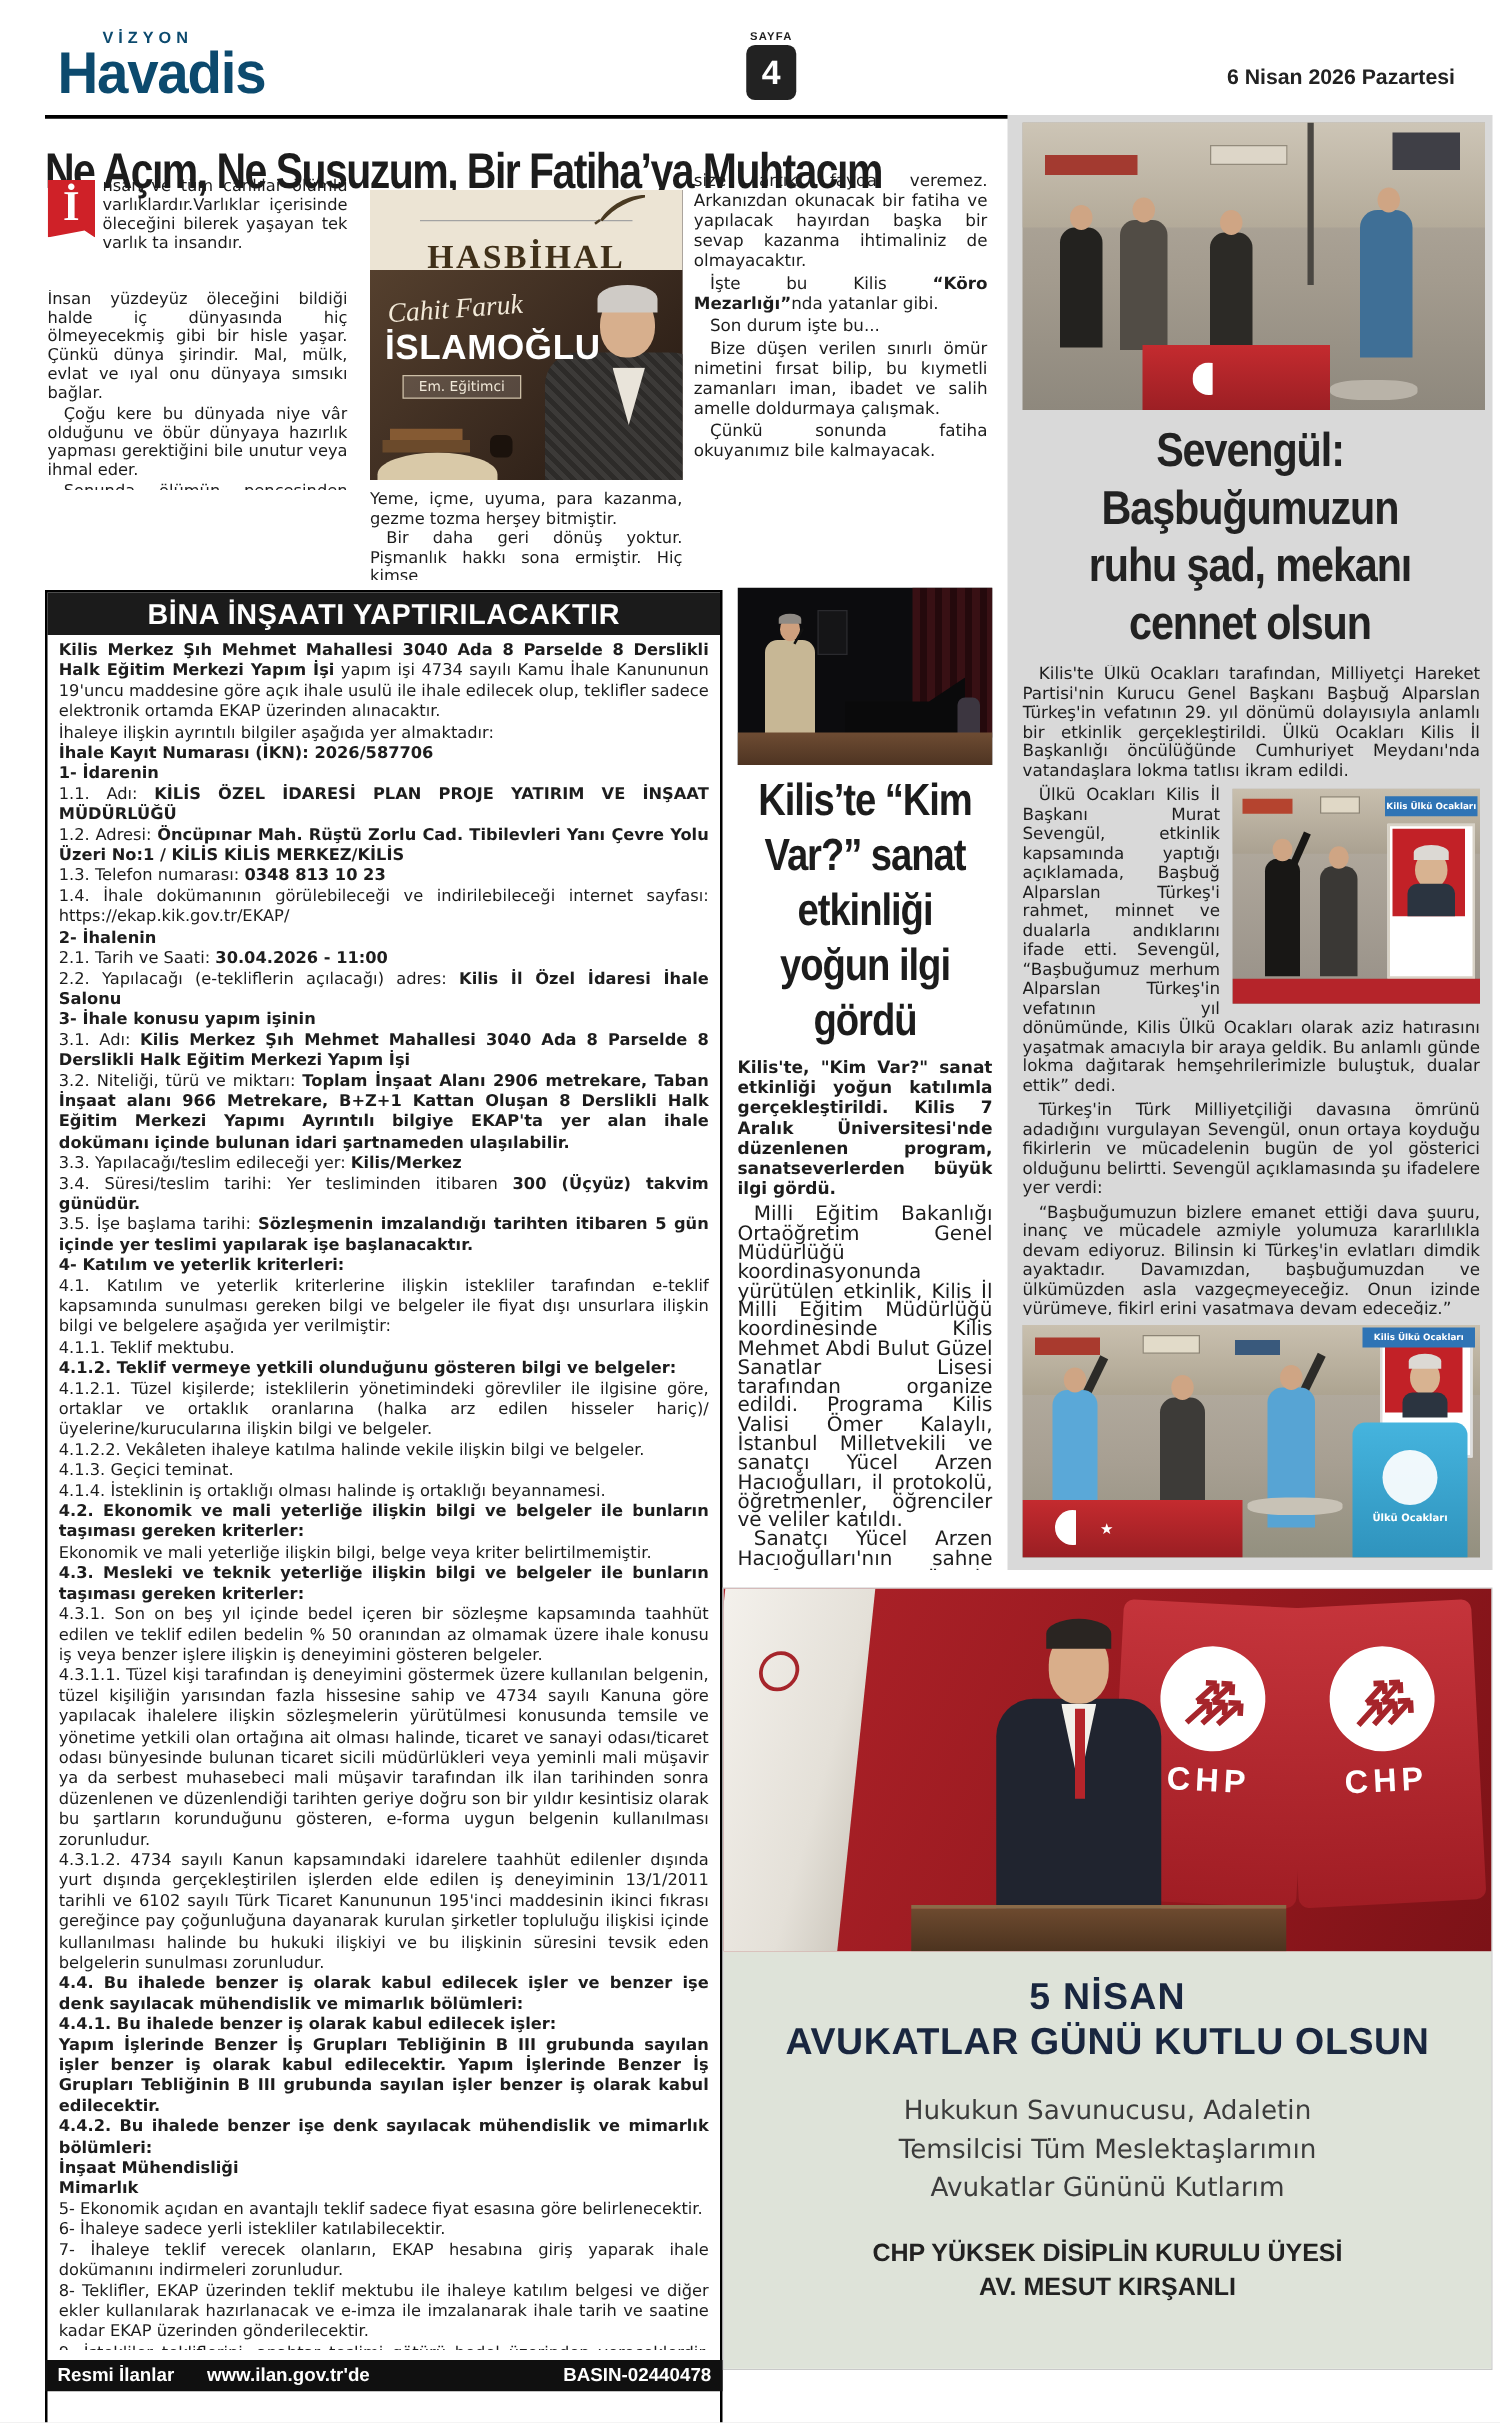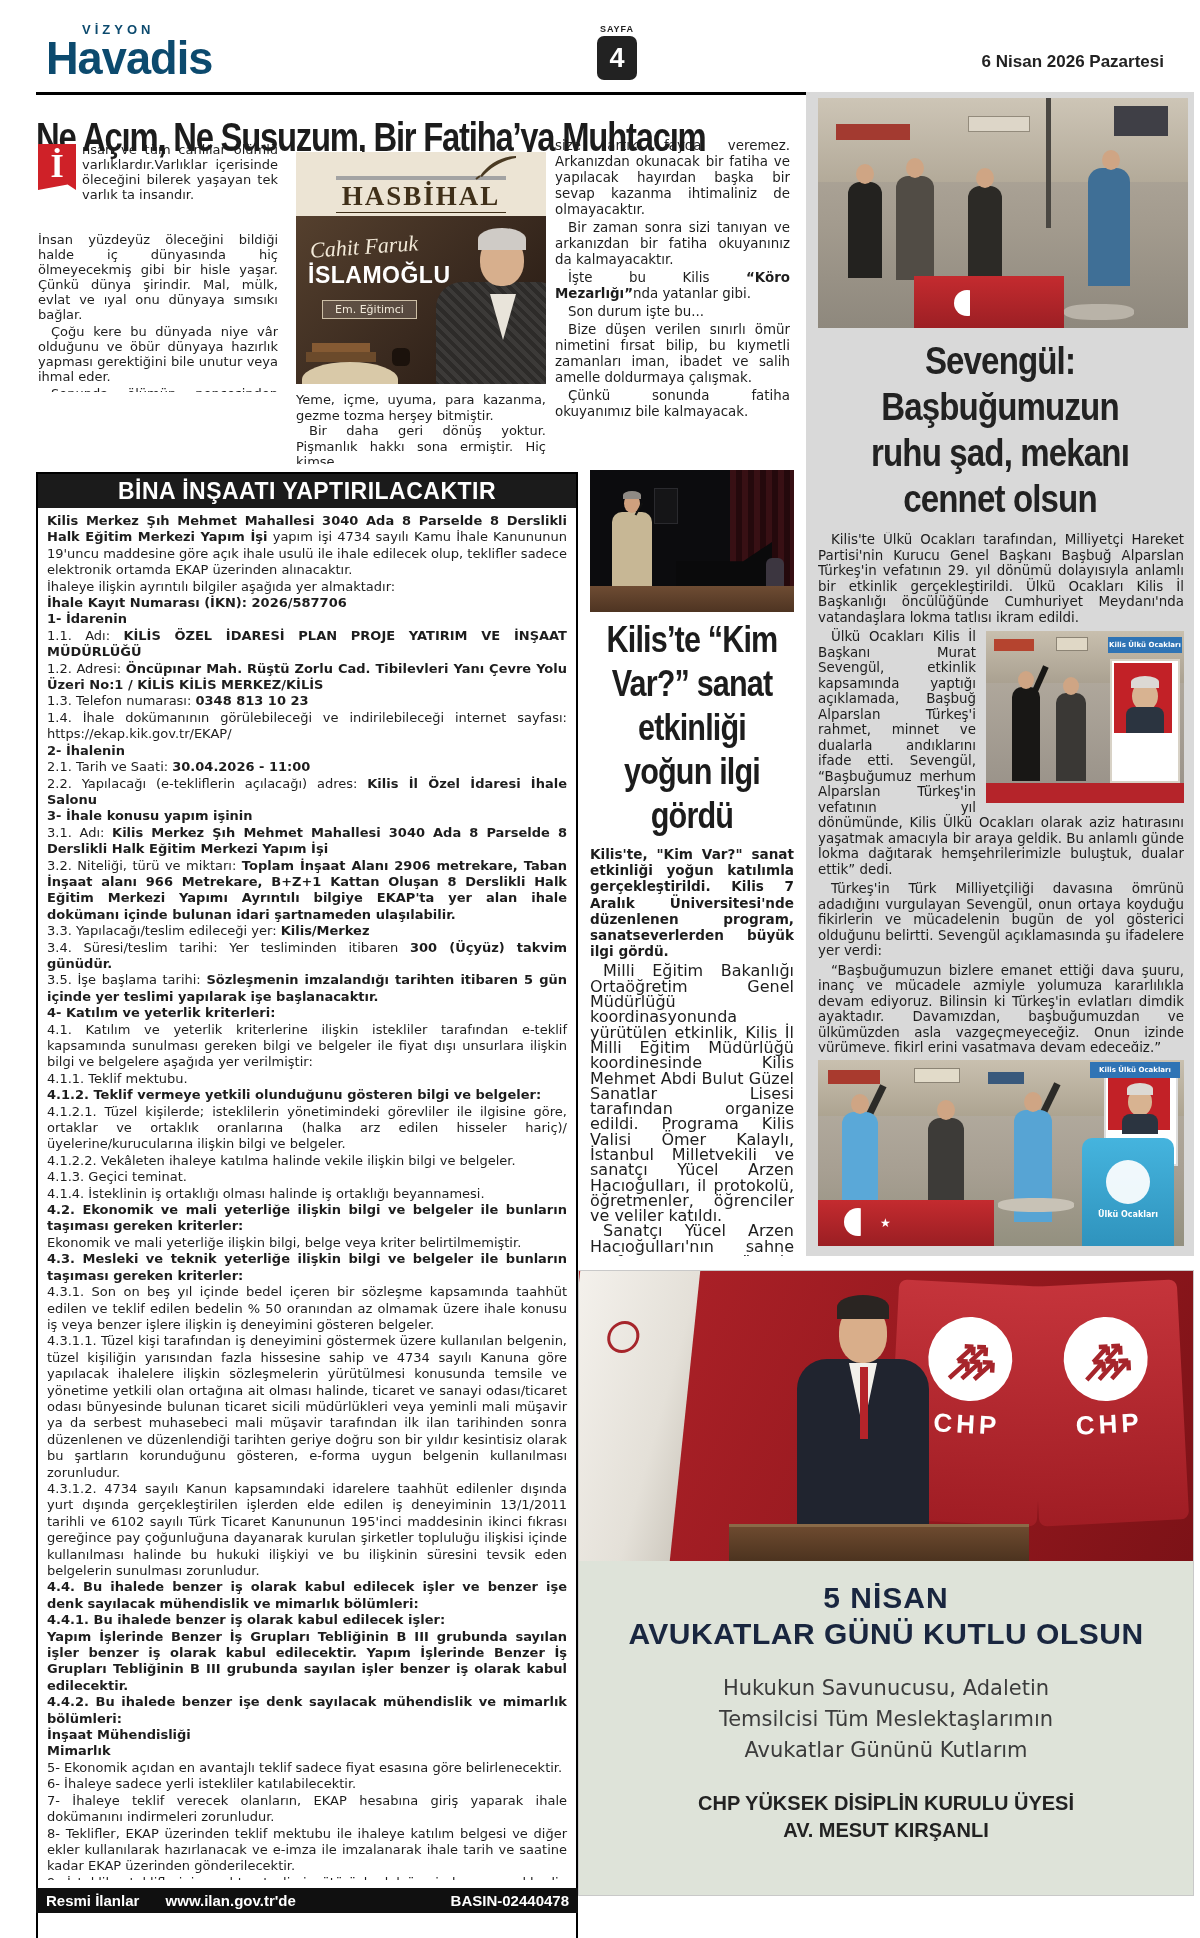--- a/index.html
+++ b/index.html
@@ -41,29 +41,29 @@
         font-size:13.4px;line-height:16px;text-align:justify;}
   .caption{position:absolute;left:296px;top:392px;width:250px;height:72px;overflow:hidden;
            font-size:13px;line-height:15.5px;text-align:justify;}
   .caption p{margin:0;text-indent:0;}
   .caption p + p{text-indent:13px;}
 
   
   .hasbihal{position:absolute;left:296px;top:152px;width:250px;height:232px;overflow:hidden;background:#2e2119;}
   .hb-top{position:absolute;left:0;top:0;width:100%;height:64px;background:#ece4d4;text-align:center;}
   .hb-title{font-family:"Liberation Serif",serif;font-weight:bold;font-size:27px;letter-spacing:2px;
-            color:#403019;margin-top:24px;border-top:4px solid #a3a3a3;border-bottom:1px solid #403019;
-            display:inline-block;padding:0 6px;line-height:32px;}
+            color:#403019;margin-top:24px;border-top:1px solid #a3a3a3;border-bottom:1px solid #403019;
+            display:inline-block;padding:12px 6px;line-height:32px;}
   .hb-quill{position:absolute;right:28px;top:2px;}
   .hb-main{position:absolute;left:0;top:64px;width:100%;height:168px;
            background:linear-gradient(135deg,#55402e 0%,#3a2a1f 55%,#241811 100%);}
   .hb-script{position:absolute;left:14px;top:18px;font-family:"Liberation Serif",serif;font-style:italic;
              font-size:22px;color:#f3ead9;transform:rotate(-4deg);}
   .hb-surname{position:absolute;left:12px;top:46px;font-family:"Liberation Sans",sans-serif;font-weight:bold;
-              font-size:23px;color:#ffffff;letter-spacing:.5px;}
+              font-size:28px;color:#ffffff;letter-spacing:.5px;}
   .hb-badge{position:absolute;left:26px;top:84px;border:1px solid #cdbfa6;background:rgba(255,255,255,.14);
             color:#f0e8d8;font-size:11px;padding:2px 12px;}
   .hb-man-body{position:absolute;right:-18px;top:66px;width:128px;height:110px;border-radius:26px 26px 0 0;
                background:repeating-linear-gradient(45deg,#3c3a38 0 4px,#2d2b29 4px 8px);}
   .hb-man-shirt{position:absolute;right:30px;top:78px;width:26px;height:46px;background:#e9e4da;
                 clip-path:polygon(0 0,100% 0,50% 100%);}
   .hb-man-head{position:absolute;right:22px;top:18px;width:44px;height:52px;border-radius:50% 50% 46% 46%;
                background:#d7af8d;}
   .hb-man-hair{position:absolute;right:20px;top:12px;width:48px;height:22px;border-radius:50% 50% 0 0;
                background:#cfcbc6;}
@@ -274,21 +274,20 @@
     </div>
   </figure>
 
   <div class="caption">
       <p>Yeme, içme, uyuma, para kazanma, gezme tozma herşey bitmiştir.</p>
       <p>Bir daha geri dönüş yoktur. Pişmanlık hakkı sona ermiştir. Hiç kimse</p>
     </div>
 
   <div class="col3 body-col">
       <p>size artık fayda veremez. Arkanızdan okunacak bir fatiha ve yapılacak hayırdan başka bir sevap kazanma ihtimaliniz de olmayacaktır.</p>
-      <p>Bir zaman sonra sizi tanıyan ve arkanızdan bir fatiha okuyanınız da kalmayacaktır.</p>
       <p><span>İşte bu Kilis </span><span class="b">“Köro Mezarlığı”</span><span>nda yatanlar gibi.</span></p>
       <p>Son durum işte bu...</p>
       <p>Bize düşen verilen sınırlı ömür nimetini fırsat bilip, bu kıymetli zamanları iman, ibadet ve salih amelle doldurmaya çalışmak.</p>
       <p>Çünkü sonunda fatiha okuyanımız bile kalmayacak.</p>
     </div>
 
   <section class="notice">
     <div class="notice-title">BİNA İNŞAATI YAPTIRILACAKTIR</div>
     <div class="notice-body">
         <p><span class="b">Kilis Merkez Şıh Mehmet Mahallesi 3040 Ada 8 Parselde 8 Derslikli Halk Eğitim Merkezi Yapım İşi</span><span> yapım işi 4734 sayılı Kamu İhale Kanununun 19'uncu maddesine göre açık ihale usulü ile ihale edilecek olup, teklifler sadece elektronik ortamda EKAP üzerinden alınacaktır.</span></p>

